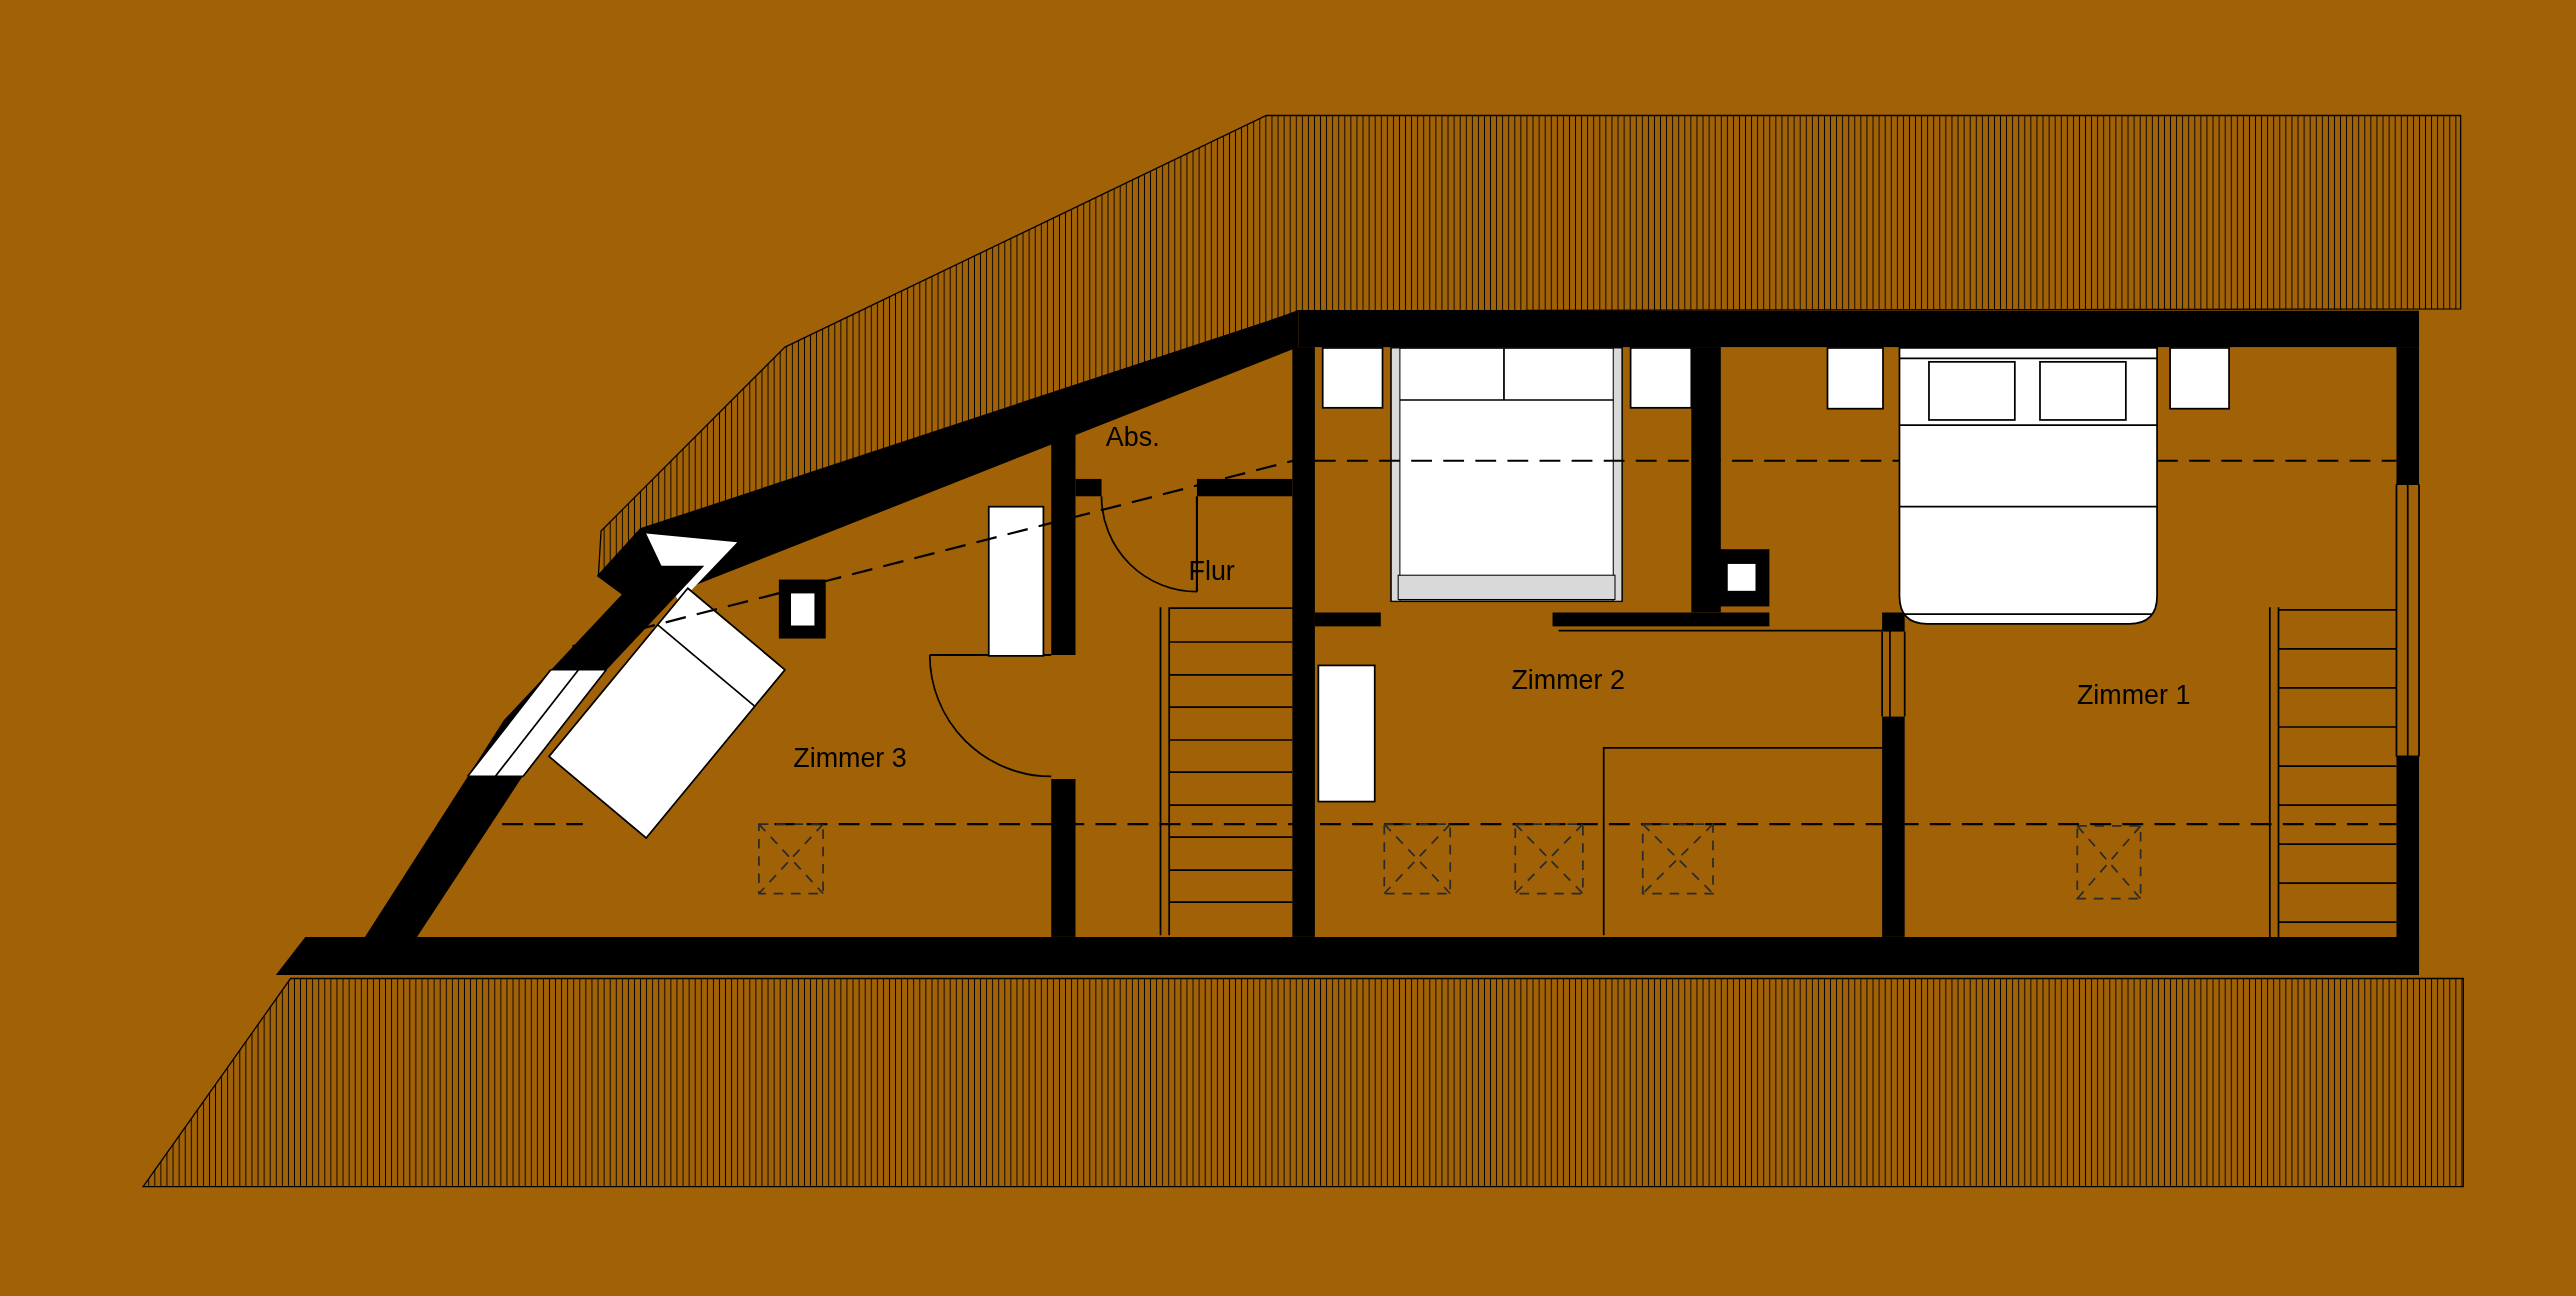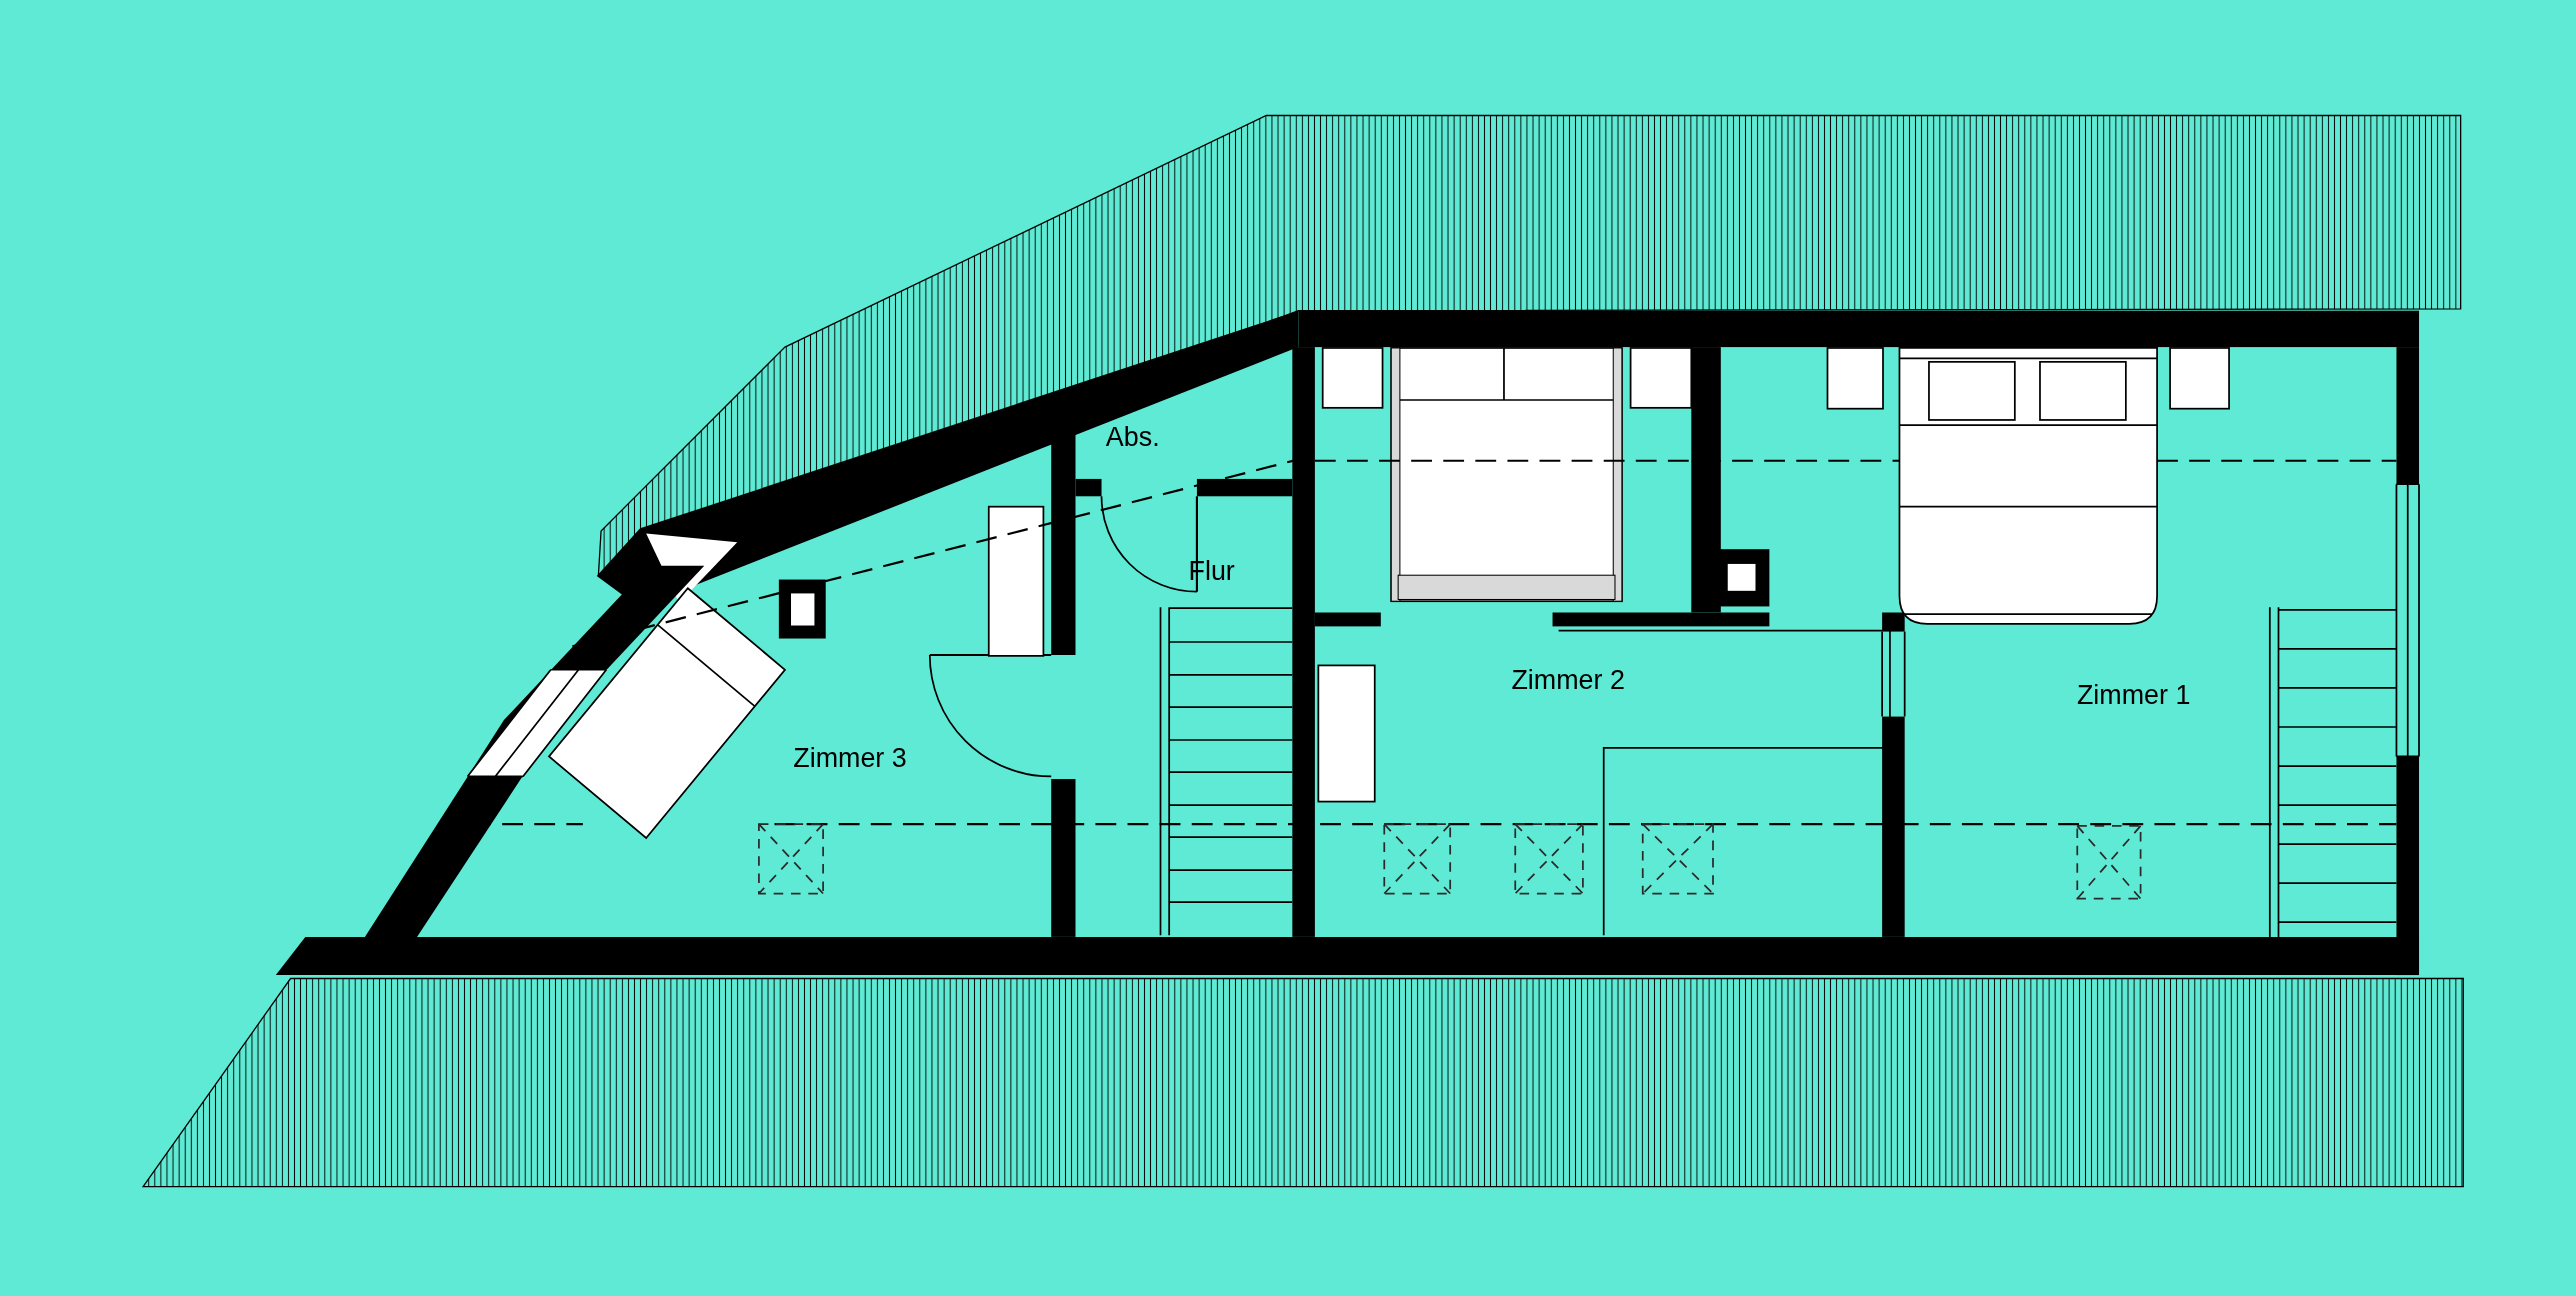--- a/index.html
+++ b/index.html
@@ -1,16 +1,16 @@
 <!DOCTYPE html>
 <html style="font-size:14px"><head>
 <meta charset="utf-8">
 <style>
   html,body{margin:0;padding:0;background:#ffffff;}
-  .plan-wrap{width:2576px;height:1297px;position:relative;background:#5eead4;}
+  .plan-wrap{width:2576px;height:1297px;position:relative;background:#a16207;}
   svg{display:block;}
   .w{fill:#000;stroke:none;}
   .hatch{stroke:#000;stroke-width:1.5;}
   .t{stroke:#000;stroke-width:2;fill:none;}
   .t25{stroke:#000;stroke-width:2.5;fill:none;}
   .f{fill:#fff;stroke:#000;stroke-width:2;}
   .g{fill:#d9d9d9;stroke:#000;stroke-width:1.2;}
   .d{stroke:#000;stroke-width:2.5;fill:none;stroke-dasharray:24 13;}
   .ds{stroke:#2a2a2a;stroke-width:2;fill:none;stroke-dasharray:11 9;}
   text.room-label{font-family:"Liberation Sans",sans-serif;font-size:31px;fill:#000;text-anchor:middle;}

